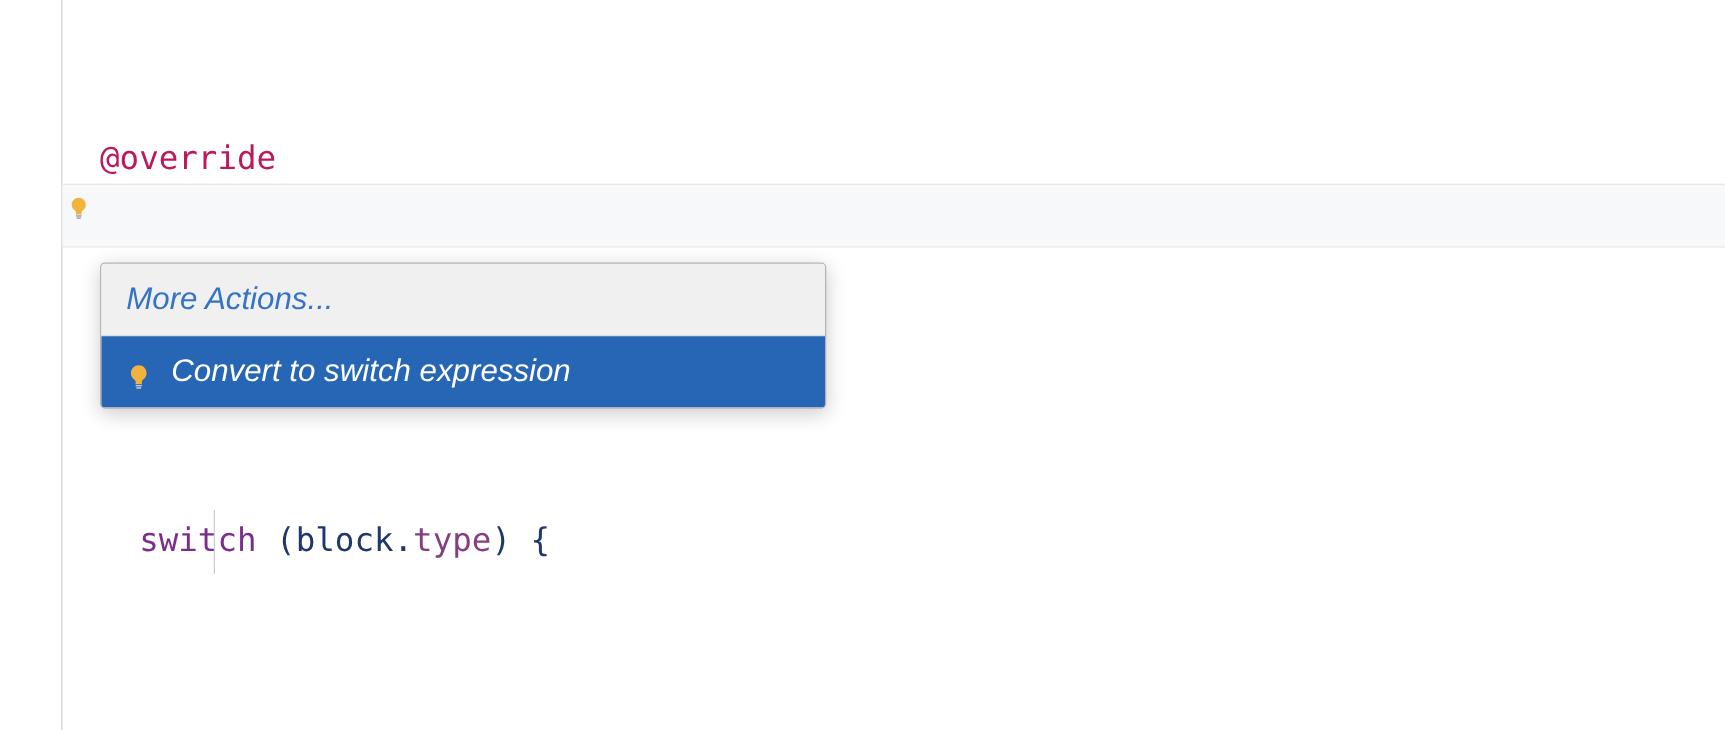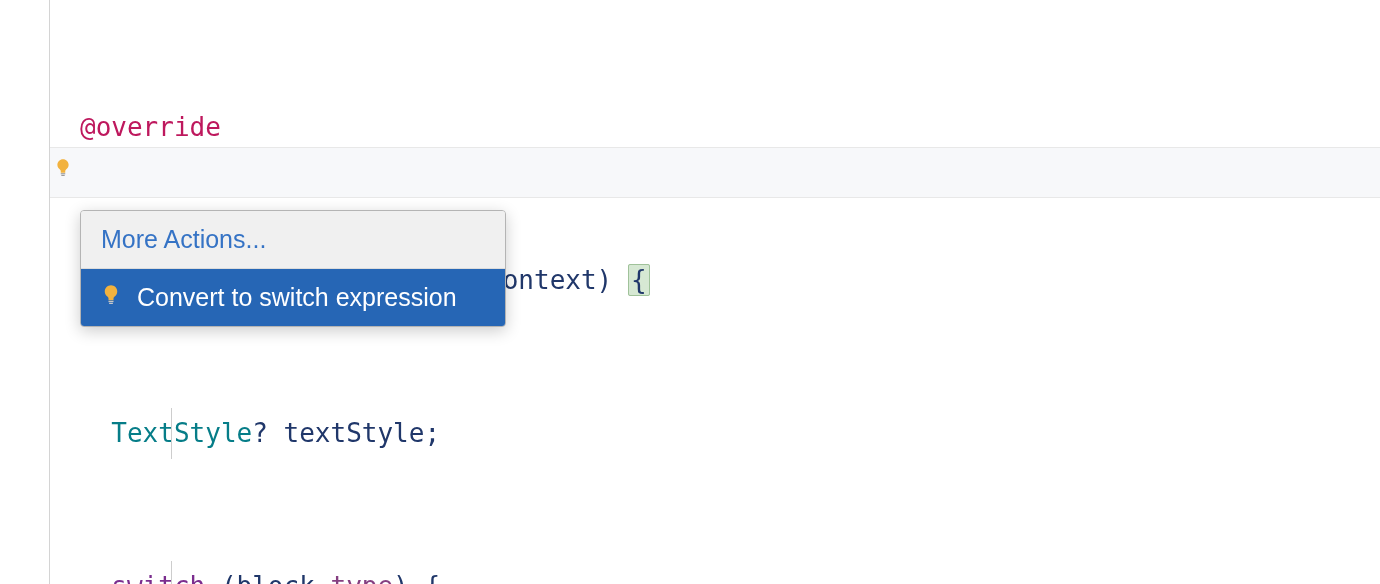--- a/index.html
+++ b/index.html
@@ -78,42 +78,43 @@
       width: 1px;
       background: #cdcdcd;
       top: 0;
       bottom: 0;
     }
 
     .popup {
       position: absolute;
       left: 80px;
       top: 210px;
-      width: 426px;
+      width: 581px;
       background: #f0f0f0;
       border: 1px solid #b4b4b4;
       border-radius: 4px;
       box-shadow: 0 4px 16px rgba(0,0,0,0.2);
       font-family: -apple-system, BlinkMacSystemFont, 'Segoe UI', sans-serif;
       font-size: 25px;
       overflow: hidden;
+      font-style: italic;
     }
     .popup-header {
       padding: 14px 20px 14px 20px;
       color: #3573c5;
       font-weight: 500;
       background: #f0f0f0;
       border-bottom: 1px solid #dcdcdc;
     }
     .popup-item {
       padding: 14px 20px 14px 20px;
       background: #2666b5;
       color: #ffffff;
       display: flex;
-      align-items: flex-start;
+      align-items: flex-end;
       gap: 16px;
     }
     .popup-bulb {
       display: inline-flex;
       align-items: center;
     }
 
     .indent-guide1 { left: 91px; }
   </style>
 </head>
@@ -128,21 +129,20 @@
     <path fill="#f2b23e" d="M8 1c-2.8 0-5 2.2-5 5 0 1.8.9 3.3 2.3 4.2.4.3.7.8.7 1.3V13h4v-1.5c0-.5.3-1 .7-1.3C12.1 9.3 13 7.8 13 6c0-2.8-2.2-5-5-5z"></path>
     <rect fill="#9b9b9b" x="6" y="13.5" width="4" height="1"></rect>
     <rect fill="#9b9b9b" x="6.5" y="15" width="3" height="1"></rect>
   </svg>
 </div>
 
 <div class="editor">
   <div class="code-area">
     <div class="line"><span class="annotation">@override</span></div>
     <div class="line"><span style="position:absolute;" class="guide indent-guide1"></span><span class="type">Widget</span> <span class="member">build</span><span class="punct">(</span><span class="type">BuildContext</span> <span>context</span><span class="punct">)</span> <span class="brace-highlight">{</span></div>
-    <div class="line"><span style="position:absolute;" class="guide indent-guide1"></span>  <span class="type">TextStyle</span><span class="punct">?</span> <span>textStyle</span><span class="punct">;</span></div>
     <div class="line"><span style="position:absolute;" class="guide indent-guide1"></span>  <span class="keyword">switch</span> <span class="punct">(</span><span>block</span><span class="punct">.</span><span class="member">type</span><span class="punct">)</span> <span class="punct">{</span></div>
     
     
     
     
     
     
     
   </div>
 </div>

